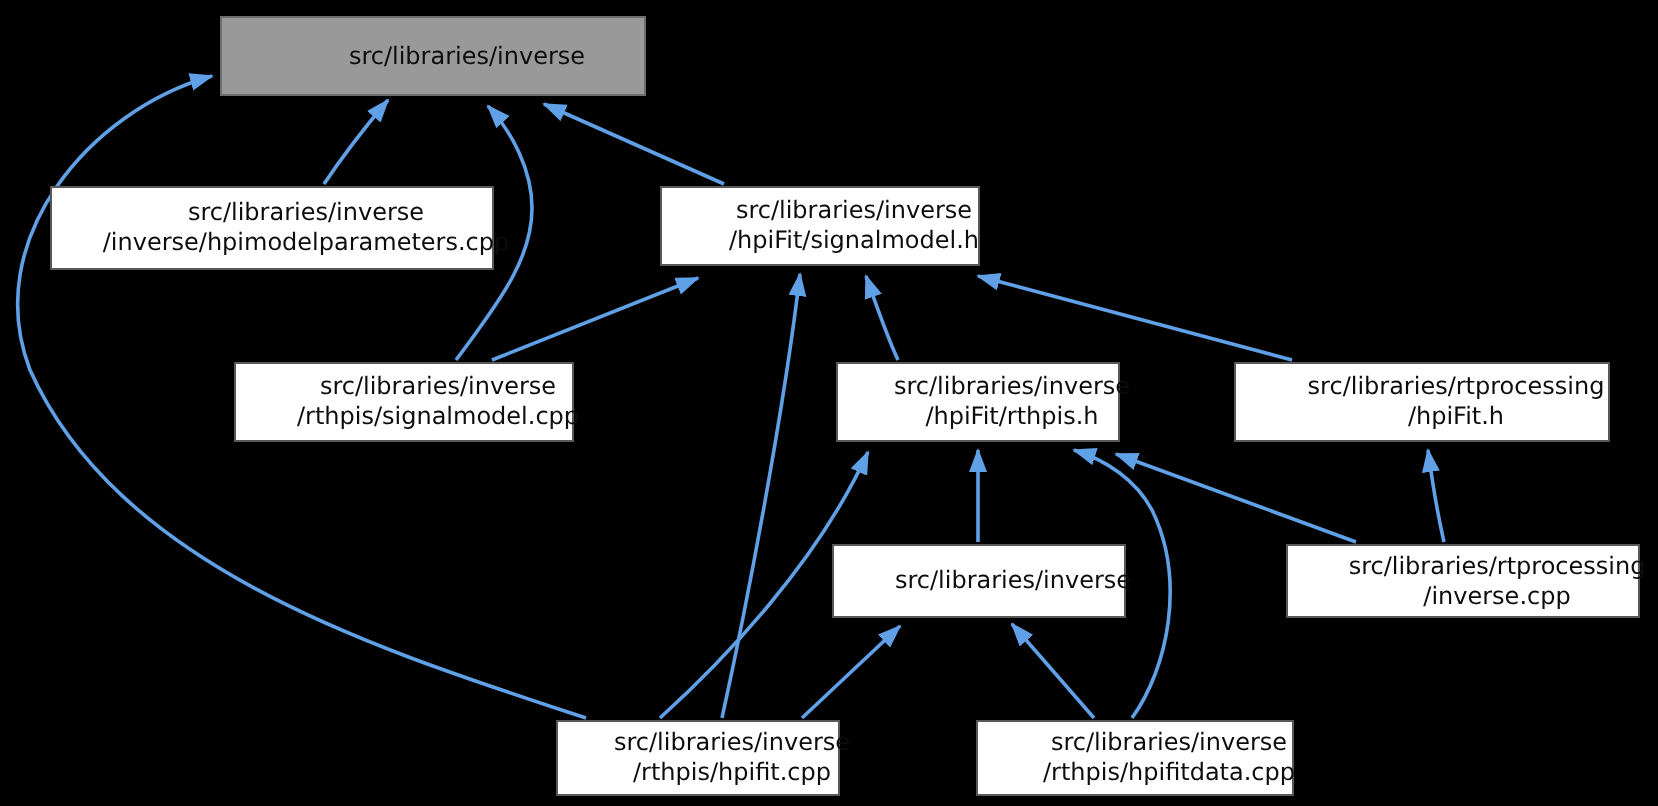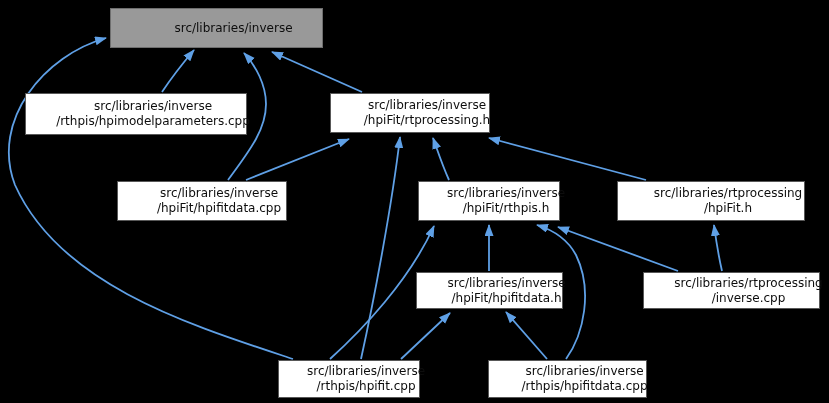--- a/index.html
+++ b/index.html
@@ -71,41 +71,40 @@
       <path d="M678,271 L558,227" fill="none" stroke="#5fa0e6" stroke-width="1.8" marker-end="url(#ah)"></path>
       <path d="M722,271 C719,258 716,240 714,225" fill="none" stroke="#5fa0e6" stroke-width="1.8" marker-end="url(#ah)"></path>
       <path d="M401,359 L450,313" fill="none" stroke="#5fa0e6" stroke-width="1.8" marker-end="url(#ah)"></path>
       <path d="M547,359 L506,312" fill="none" stroke="#5fa0e6" stroke-width="1.8" marker-end="url(#ah)"></path>
     </svg>
 <div class="node current" style="left: 110px; top: 8px; width: 213px; height: 40px;">
       <span>src/libraries/inverse</span>
     </div>
     <div class="node" style="left: 25px; top: 93px; width: 222px; height: 42px;">
       <span>src/libraries/inverse</span>
-      <span>/rthpis/hpimodelparameters.cpp</span>
+      <span>/inverse/hpimodelparameters.cpp</span>
     </div>
     <div class="node" style="left: 330px; top: 93px; width: 160px; height: 40px;">
       <span>src/libraries/inverse</span>
-      <span>/hpiFit/rtprocessing.h</span>
+      <span>/hpiFit/signalmodel.h</span>
     </div>
     <div class="node" style="left: 117px; top: 181px; width: 170px; height: 40px;">
       <span>src/libraries/inverse</span>
-      <span>/hpiFit/hpifitdata.cpp</span>
+      <span>/rthpis/signalmodel.cpp</span>
     </div>
     <div class="node" style="left: 418px; top: 181px; width: 142px; height: 40px;">
       <span>src/libraries/inverse</span>
       <span>/hpiFit/rthpis.h</span>
     </div>
     <div class="node" style="left: 617px; top: 181px; width: 188px; height: 40px;">
       <span>src/libraries/rtprocessing</span>
       <span>/hpiFit.h</span>
     </div>
     <div class="node" style="left: 416px; top: 272px; width: 147px; height: 37px;">
       <span>src/libraries/inverse</span>
-      <span>/hpiFit/hpifitdata.h</span>
     </div>
     <div class="node" style="left: 643px; top: 272px; width: 177px; height: 37px;">
       <span>src/libraries/rtprocessing</span>
       <span>/inverse.cpp</span>
     </div>
     <div class="node" style="left: 278px; top: 360px; width: 142px; height: 38px;">
       <span>src/libraries/inverse</span>
       <span>/rthpis/hpifit.cpp</span>
     </div>
     <div class="node" style="left: 488px; top: 360px; width: 159px; height: 38px;">

